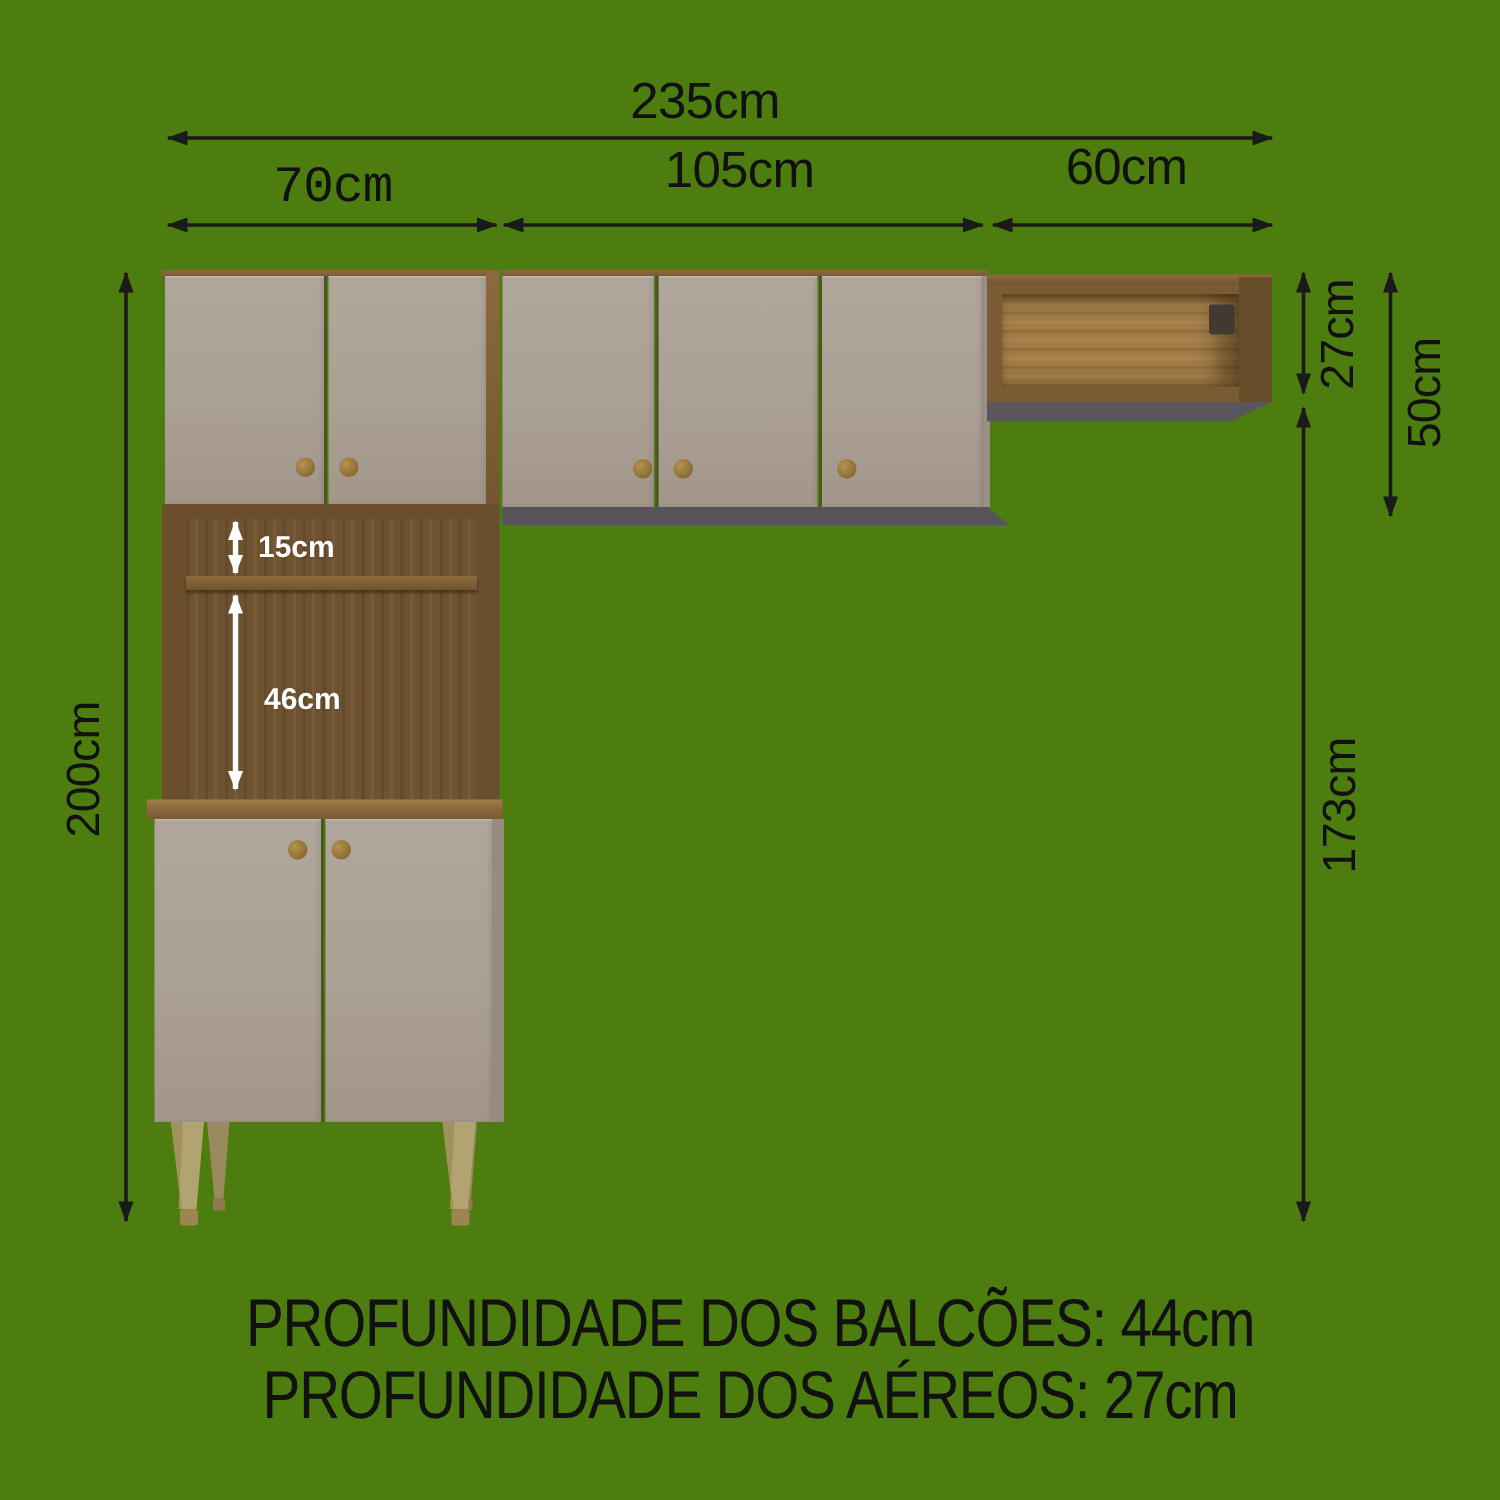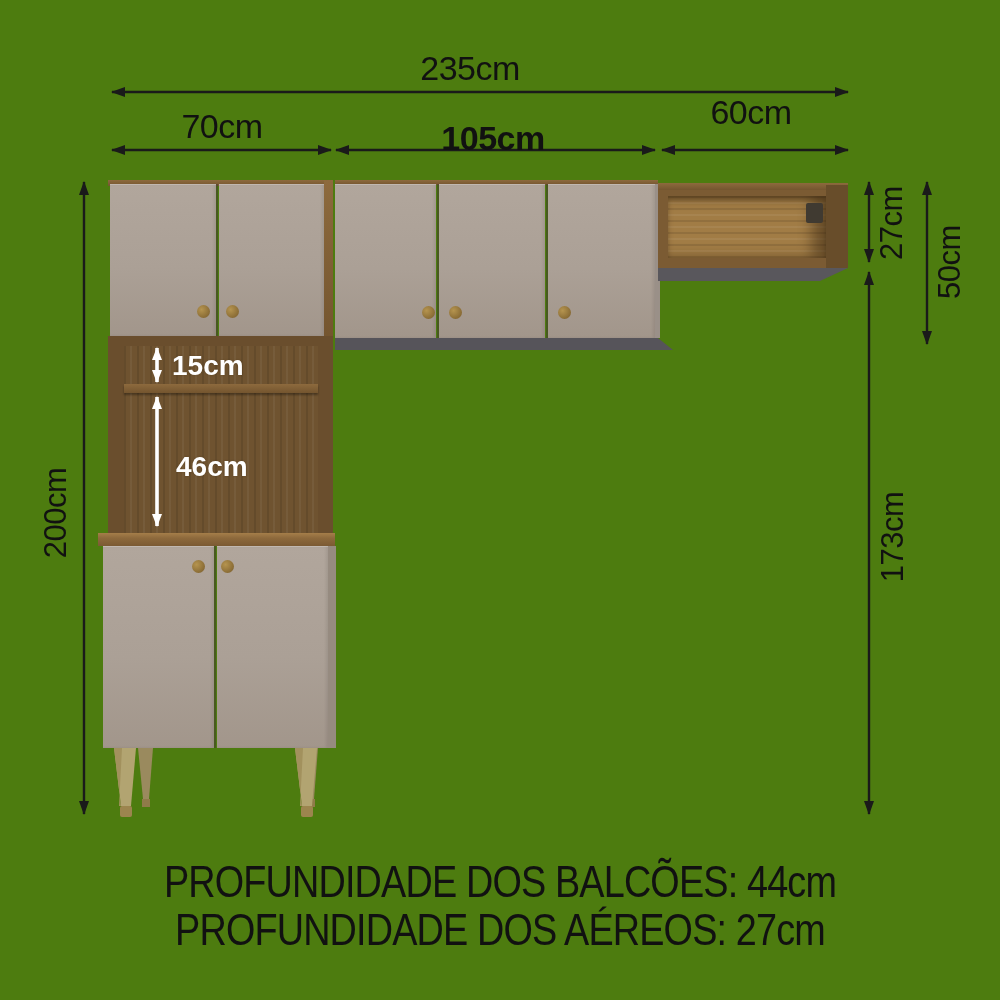--- a/index.html
+++ b/index.html
@@ -4,21 +4,21 @@
 <style>
   html,body{margin:0;padding:0;background:#ffffff;}
   #canvas{position:relative;width:1000px;height:1000px;background:#4d7c0f;overflow:hidden;
           font-family:"Liberation Sans",sans-serif;color:#1a1a1a;}
   .abs{position:absolute;}
   
   .hlabel{position:absolute;transform:translate(-50%,-50%);font-size:34px;white-space:nowrap;
           letter-spacing:-0.5px;color:#111;}
   .vlabel{position:absolute;transform:translate(-50%,-50%) rotate(-90deg);font-size:31px;
           white-space:nowrap;letter-spacing:-0.5px;color:#111;}
-  .wlabel{position:absolute;transform:translate(0,-50%);font-size:28px;font-weight:600;
+  .wlabel{position:absolute;transform:translate(0,-50%);font-size:20px;font-weight:600;
           color:#ffffff;white-space:nowrap;text-shadow:0 0 2px rgba(60,40,10,.35);}
   
   .door{position:absolute;background:linear-gradient(180deg,#b1a69c 0%,#aba096 55%,#a2968b 100%);
         box-shadow:inset 0 1px 0 rgba(255,255,255,.25), inset -2px 0 3px rgba(0,0,0,.08);}
   .woodframe{position:absolute;background:#6a4e2d;}
   .woodgrain{position:absolute;background:
       repeating-linear-gradient(90deg,rgba(0,0,0,.10) 0 2px,rgba(255,255,255,0) 2px 6px,
       rgba(255,255,255,.05) 6px 8px,rgba(255,255,255,0) 8px 13px),#6f5330;}
   .woodgrain-h{position:absolute;background:
       repeating-linear-gradient(180deg,rgba(0,0,0,.10) 0 2px,rgba(255,255,255,0) 2px 6px,
@@ -119,22 +119,22 @@
 
     <line x1="869" y1="272" x2="869" y2="814" stroke="#1a1a1a" stroke-width="2.4" marker-start="url(#ah)" marker-end="url(#ah)"></line>
 
     <line x1="927" y1="182" x2="927" y2="344" stroke="#1a1a1a" stroke-width="2.4" marker-start="url(#ah)" marker-end="url(#ah)"></line>
 
     <line x1="157" y1="348" x2="157" y2="382" stroke="#ffffff" stroke-width="3.6" marker-start="url(#ahw)" marker-end="url(#ahw)"></line>
     <line x1="157" y1="397" x2="157" y2="526" stroke="#ffffff" stroke-width="3.6" marker-start="url(#ahw)" marker-end="url(#ahw)"></line>
   </svg>
 
   <div class="hlabel" style="left:470px;top:68px;">235cm</div>
-  <div class="hlabel" style="left:222px;top:126px;">70cm</div>
-  <div class="hlabel" style="left:493px;top:138px;font-weight:bold;">105cm</div>
+  <div class="hlabel" style="left:222px;top:126px;font-family:Liberation Mono, monospace;">70cm</div>
+  <div class="hlabel" style="left:493px;top:114px;">105cm</div>
   <div class="hlabel" style="left:751px;top:112px;">60cm</div>
 
   <div class="vlabel" style="left:56px;top:513px;">200cm</div>
   <div class="vlabel" style="left:892px;top:223px;">27cm</div>
   <div class="vlabel" style="left:950px;top:262px;">50cm</div>
   <div class="vlabel" style="left:893px;top:537px;">173cm</div>
 
   <div class="wlabel" style="left:172px;top:366px;">15cm</div>
   <div class="wlabel" style="left:176px;top:467px;">46cm</div>
 

